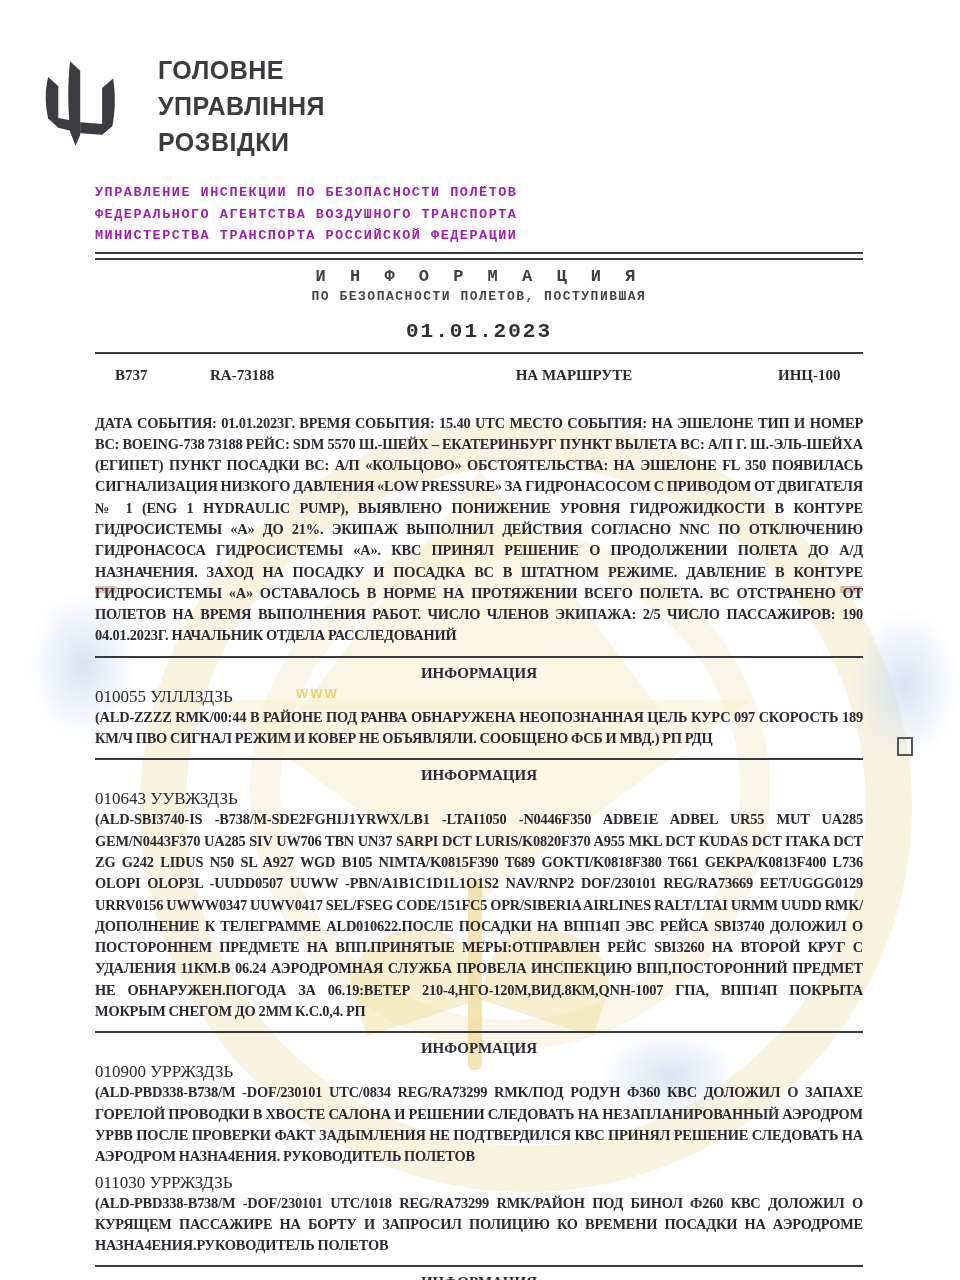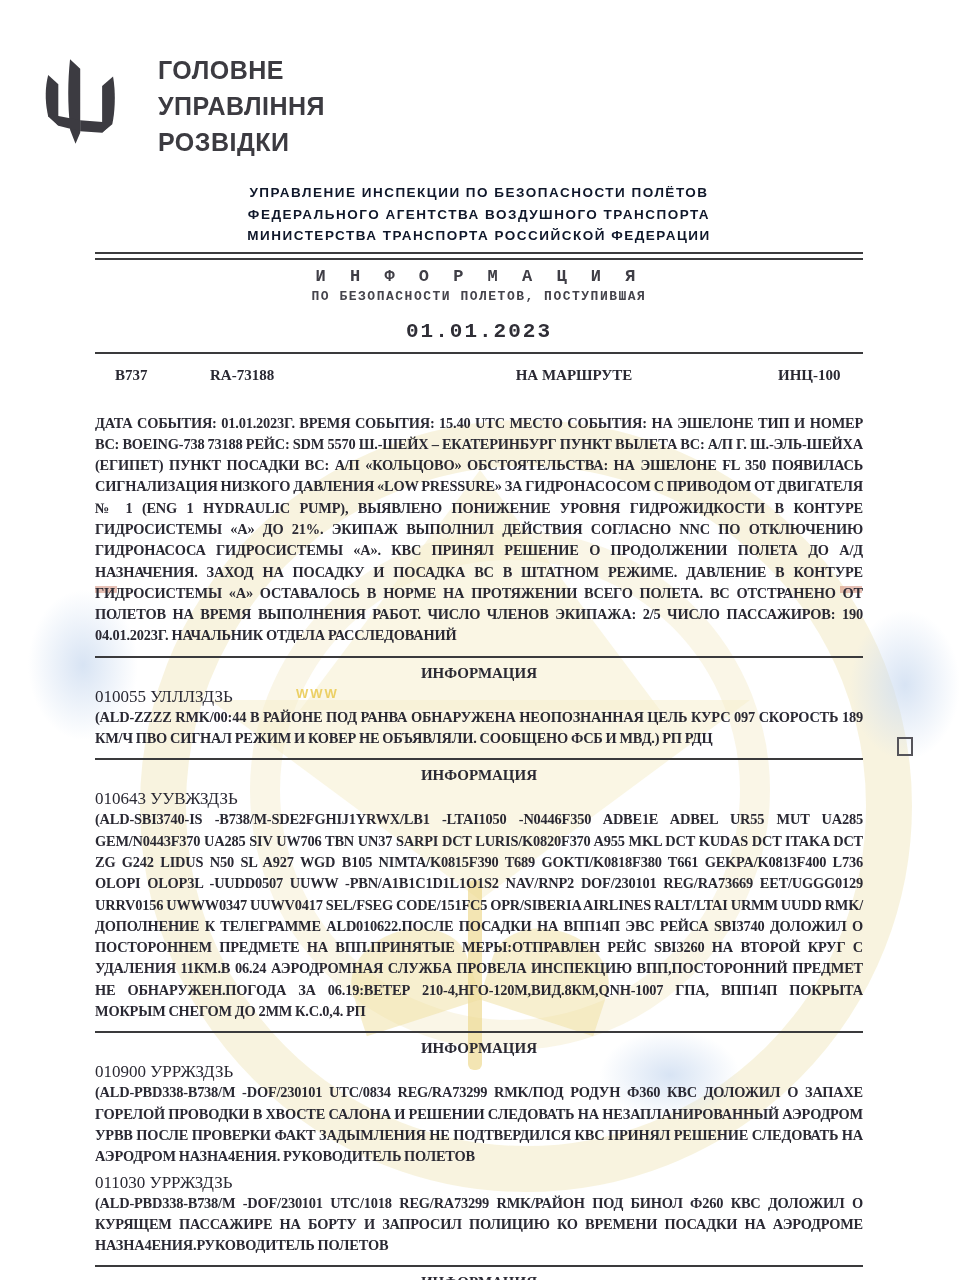--- a/index.html
+++ b/index.html
@@ -33,32 +33,32 @@
     font-weight:bold;font-size:13px;color:rgba(233,201,79,0.85);letter-spacing:2px;
   }
   .wm-blue{position:absolute;border-radius:10px;background:radial-gradient(closest-side,rgba(206,221,241,0.8),rgba(206,221,241,0));}
   .wm-blue.b1{left:28px;top:590px;width:110px;height:150px;}
   .wm-blue.b2{left:850px;top:610px;width:110px;height:150px;}
   .wm-blue.b3{left:600px;top:1030px;width:140px;height:90px;}
   .wm-red{position:absolute;width:22px;height:7px;background:rgba(210,140,120,0.55);}
   .wm-red.r1{left:95px;top:586px;}
   .wm-red.r2{left:840px;top:586px;}
   
-  .gur{position:absolute;left:38px;top:42px;z-index:2;display:flex;}
+  .gur{position:absolute;left:38px;top:42px;z-index:2;display:flex;align-items:flex-end;}
   .gur svg{display:block;}
   .gur-text{
     margin-left:34px;margin-top:10px;
     font-family:"Liberation Sans",sans-serif;font-weight:bold;
     font-size:25px;line-height:36px;letter-spacing:0.5px;color:#3c3b41;
   }
   
   .content{position:absolute;left:95px;top:182px;width:768px;z-index:1;}
   .agency{
-    text-align:center;font-family:Liberation Sans, sans-serif;font-weight:bold;
-    font-size:13.5px;line-height:21.5px;letter-spacing:1.5px;color:#0f172a;
+    text-align:left;font-family:Liberation Mono, monospace;font-weight:bold;
+    font-size:13.5px;line-height:21.5px;letter-spacing:1.5px;color:#a21caf;
   }
   .rule-double{height:4px;border-top:2.5px solid #3c3c3e;border-bottom:2.5px solid #3c3c3e;margin-top:5px;}
   .info-title{
     text-align:center;font-family:"Liberation Mono",monospace;font-weight:bold;
     font-size:17px;letter-spacing:7px;color:#3f3e46;margin-top:7px;
   }
   .info-sub{
     text-align:center;font-family:"Liberation Mono",monospace;font-weight:bold;
     font-size:13px;letter-spacing:1.5px;color:#45444c;margin-top:3px;
   }

